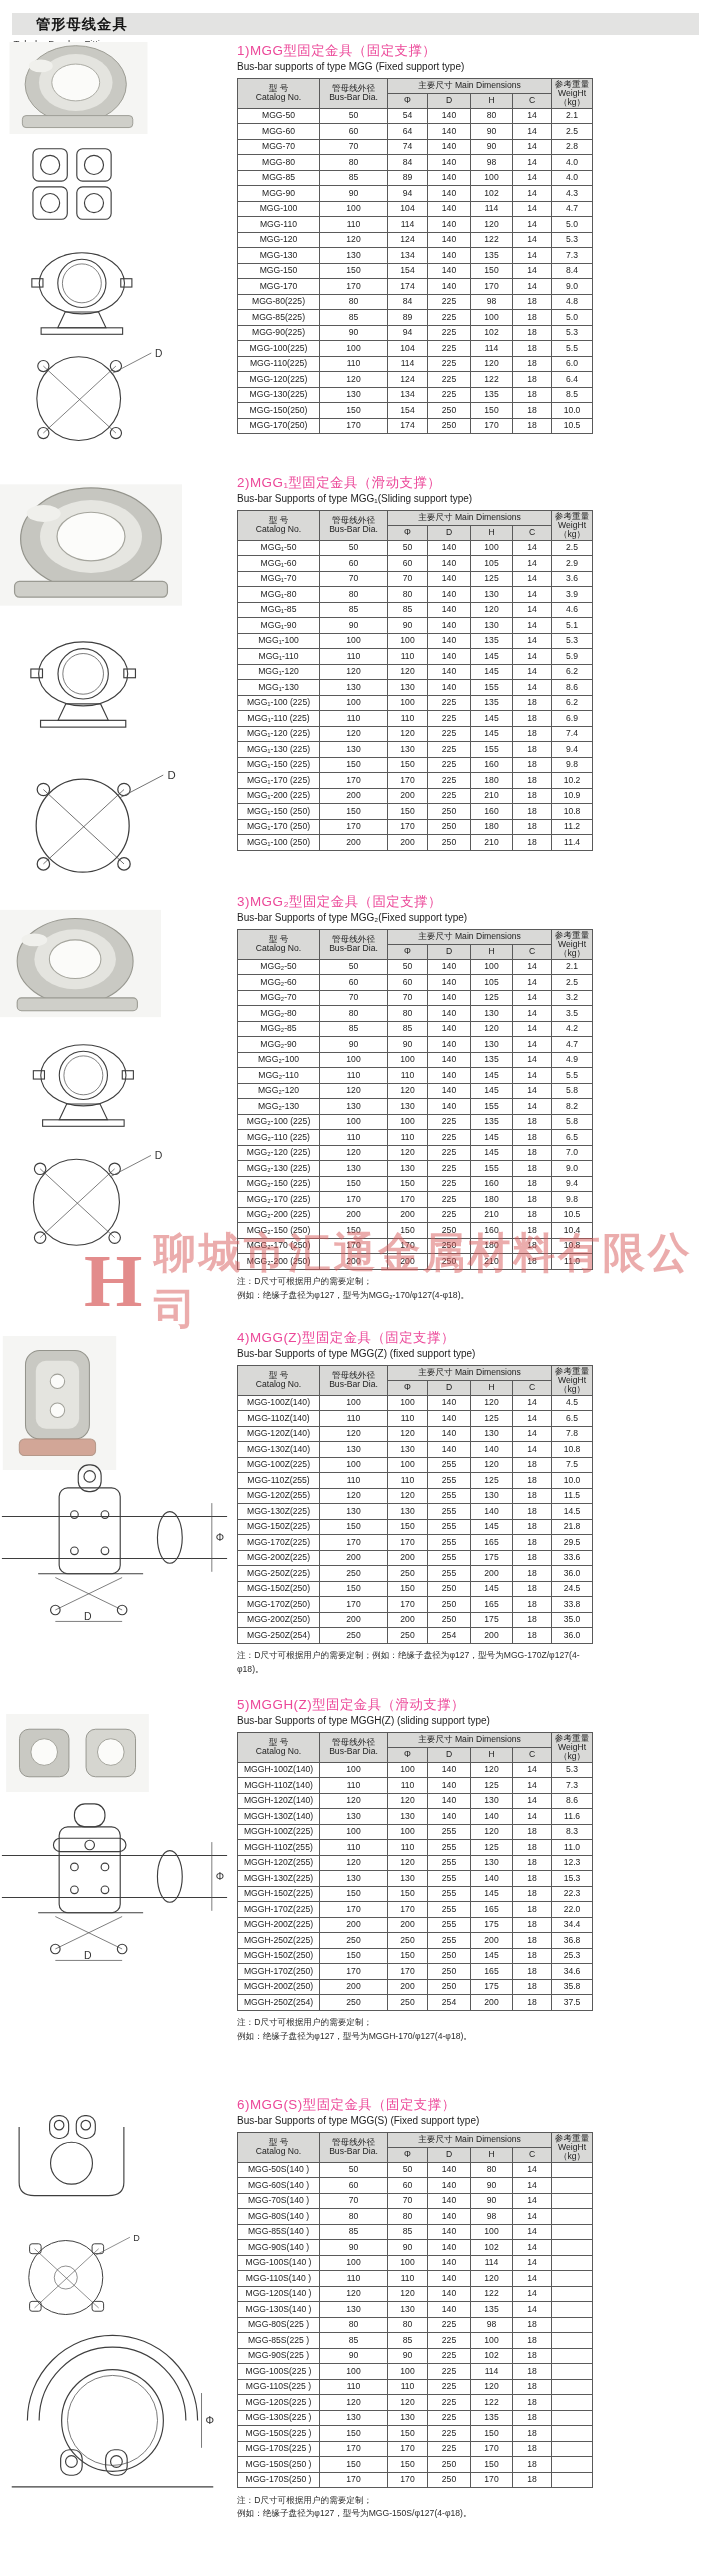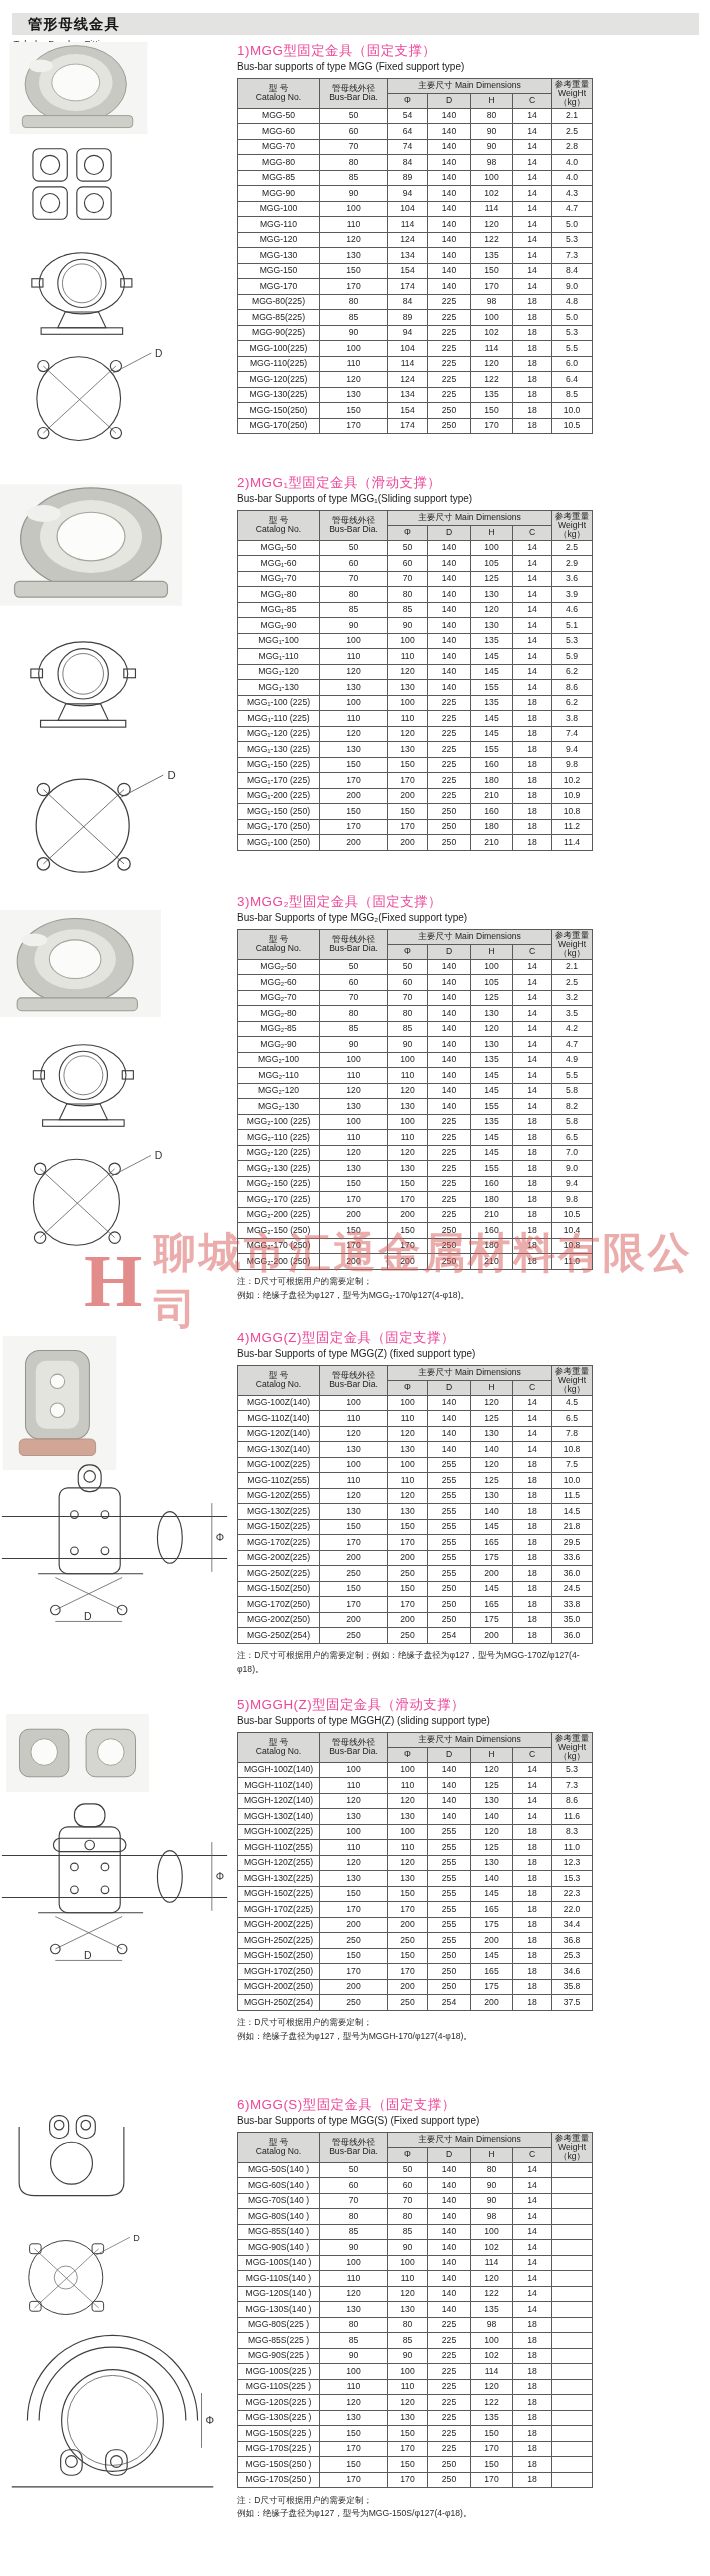--- a/index.html
+++ b/index.html
@@ -1,20 +1,20 @@
 <!DOCTYPE html>
 <html><head>
 <meta charset="utf-8">
 <style>
   html,body{margin:0;padding:0;background:#fff;}
   .page{position:relative;width:710px;height:2576px;background:#ffffff;overflow:hidden;
         font-family:"Liberation Sans","DejaVu Sans",sans-serif;color:#222;}
   .header-bar{position:absolute;left:11.5px;top:13.4px;width:687px;height:22px;background:#e3e3e2;
               display:flex;align-items:center;padding-left:12.4px;box-sizing:border-box;}
-  .header-bar h1{margin:4px;font-size:14.3px;font-weight:bold;color:#151515;letter-spacing:1px;}
+  .header-bar h1{margin:12px;font-size:14.3px;font-weight:bold;color:#151515;letter-spacing:1px;}
   .header-en{position:absolute;left:13.4px;top:38px;font-size:9.6px;color:#3c3c3c;}
 
   .sec{position:absolute;left:237px;width:363px;}
   .sec h2{margin:0 0 1px 0;font-size:13.4px;font-weight:normal;color:#ec4899;letter-spacing:0.5px;}
   .sec .sub{margin:0 0 5.7px 0;font-size:10px;color:#222;}
   .sec .note{margin:5.7px 0 0 0;font-size:8.6px;color:#2a2a2a;white-space:pre-line;line-height:1.55;}
 
   table{border-collapse:collapse;width:356px;table-layout:fixed;}
   th,td{border:1px solid #5a5a5a;text-align:center;padding:0;font-size:8.6px;color:#222;
         height:14.5px;line-height:1.05;overflow:hidden;white-space:nowrap;}
@@ -618,21 +618,21 @@
             <td>18</td>
             <td>6.2</td>
           </tr>
           <tr>
             <td>MGG₁-110 (225)</td>
             <td>110</td>
             <td>110</td>
             <td>225</td>
             <td>145</td>
             <td>18</td>
-            <td>3.8</td>
+            <td>6.9</td>
           </tr>
           <tr>
             <td>MGG₁-120 (225)</td>
             <td>120</td>
             <td>120</td>
             <td>225</td>
             <td>145</td>
             <td>18</td>
             <td>7.4</td>
           </tr>

